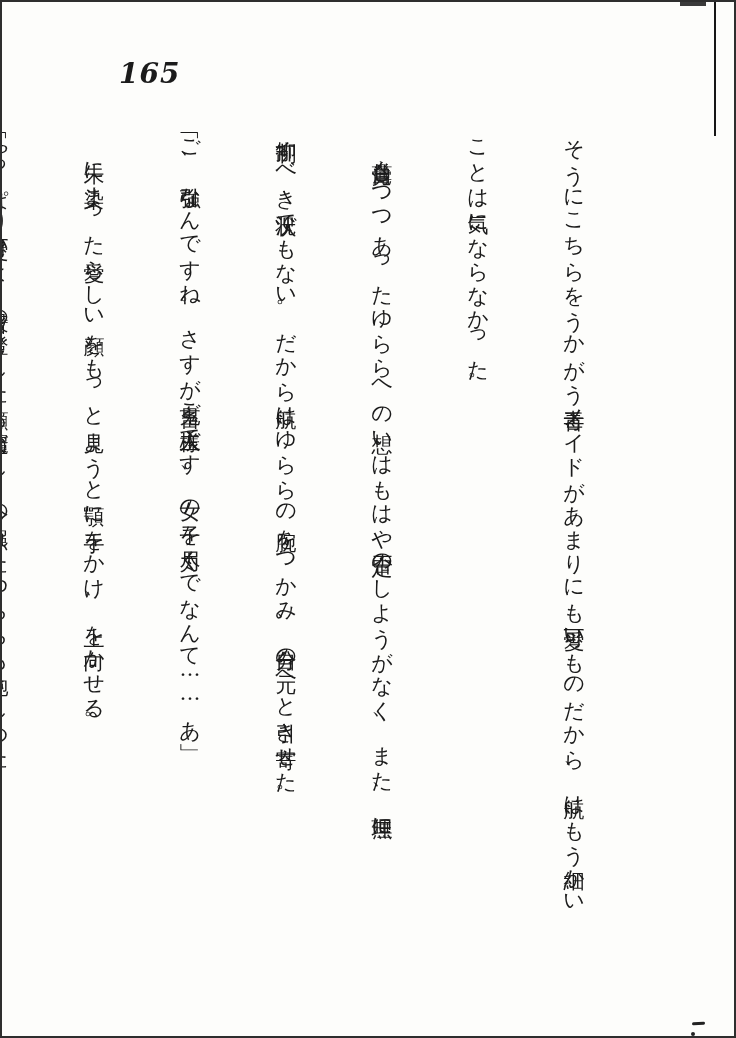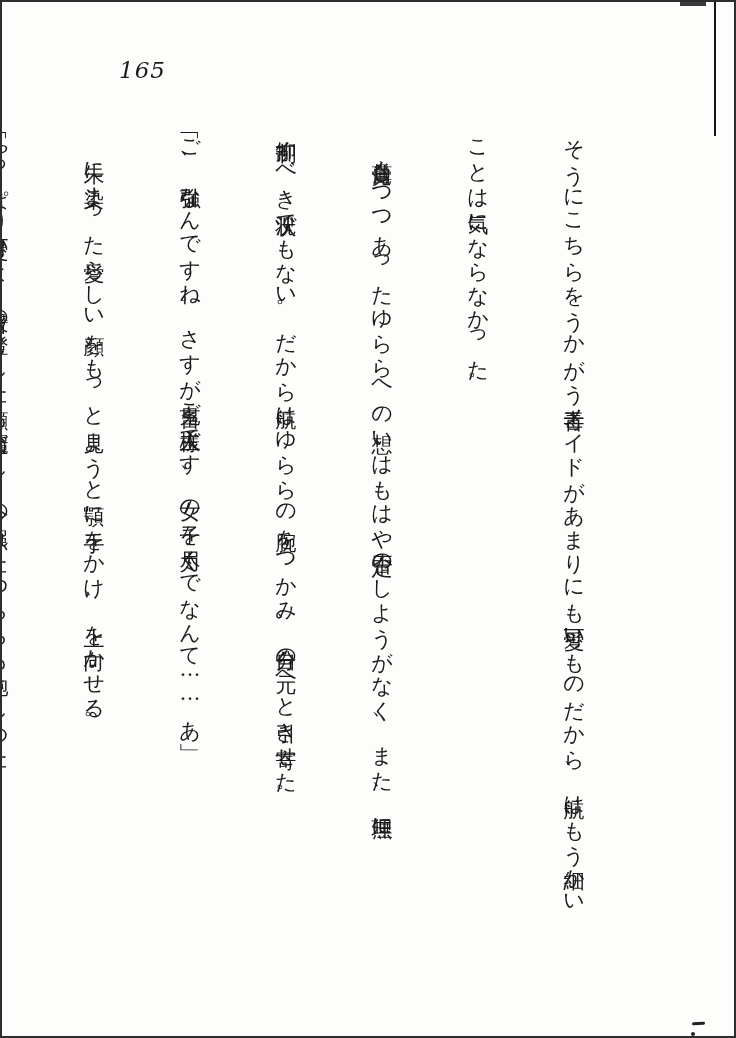--- a/index.html
+++ b/index.html
@@ -15,24 +15,25 @@
     background: #fdfdfb;
     border: 2px solid #2e2e2e;
     overflow: hidden;
     font-family: "DejaVu Serif", "Liberation Serif", serif;
     color: #1b1b1b;
   }
   .page-number {
     position: absolute;
     top: 55px;
     left: 117px;
-    font-size: 23px;
+    font-size: 28px;
     font-style: italic;
     letter-spacing: 1px;
     color: #1b1b1b;
+    font-weight: bold;
   }
   .text-block {
     position: absolute;
     top: 123px;
     right: 80px;
     height: 824px;
     writing-mode: vertical-rl;
     -webkit-writing-mode: vertical-rl;
     text-orientation: upright;
     font-size: 21px;

